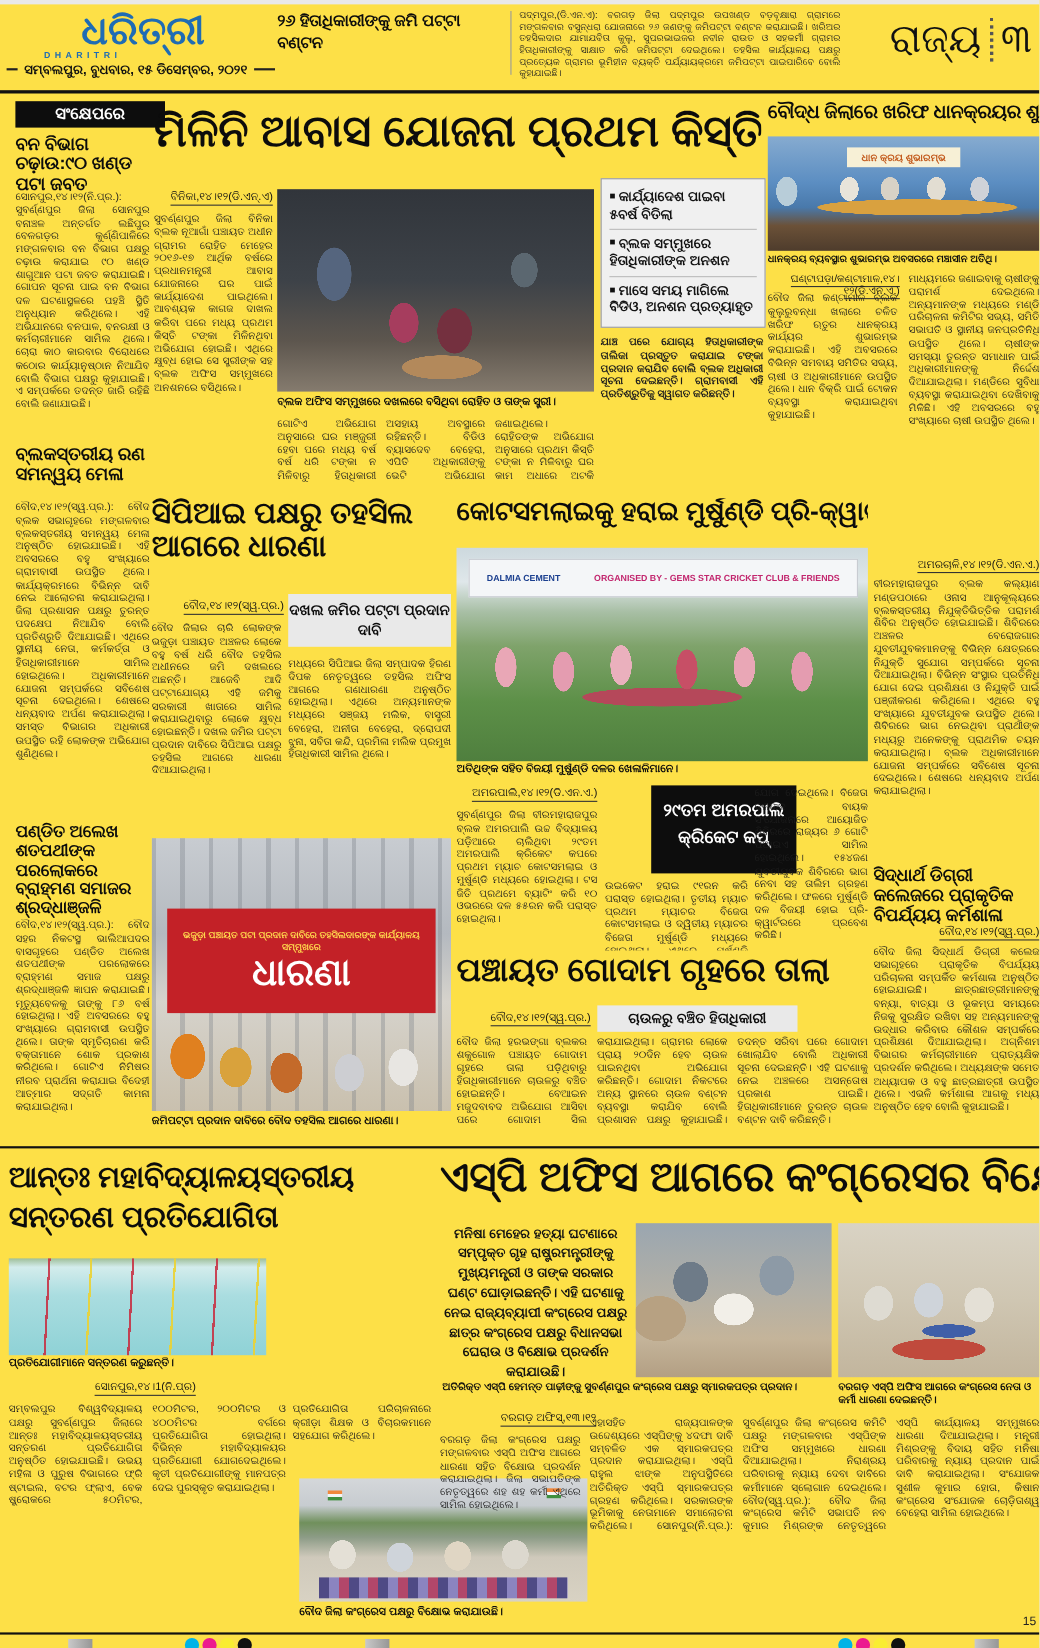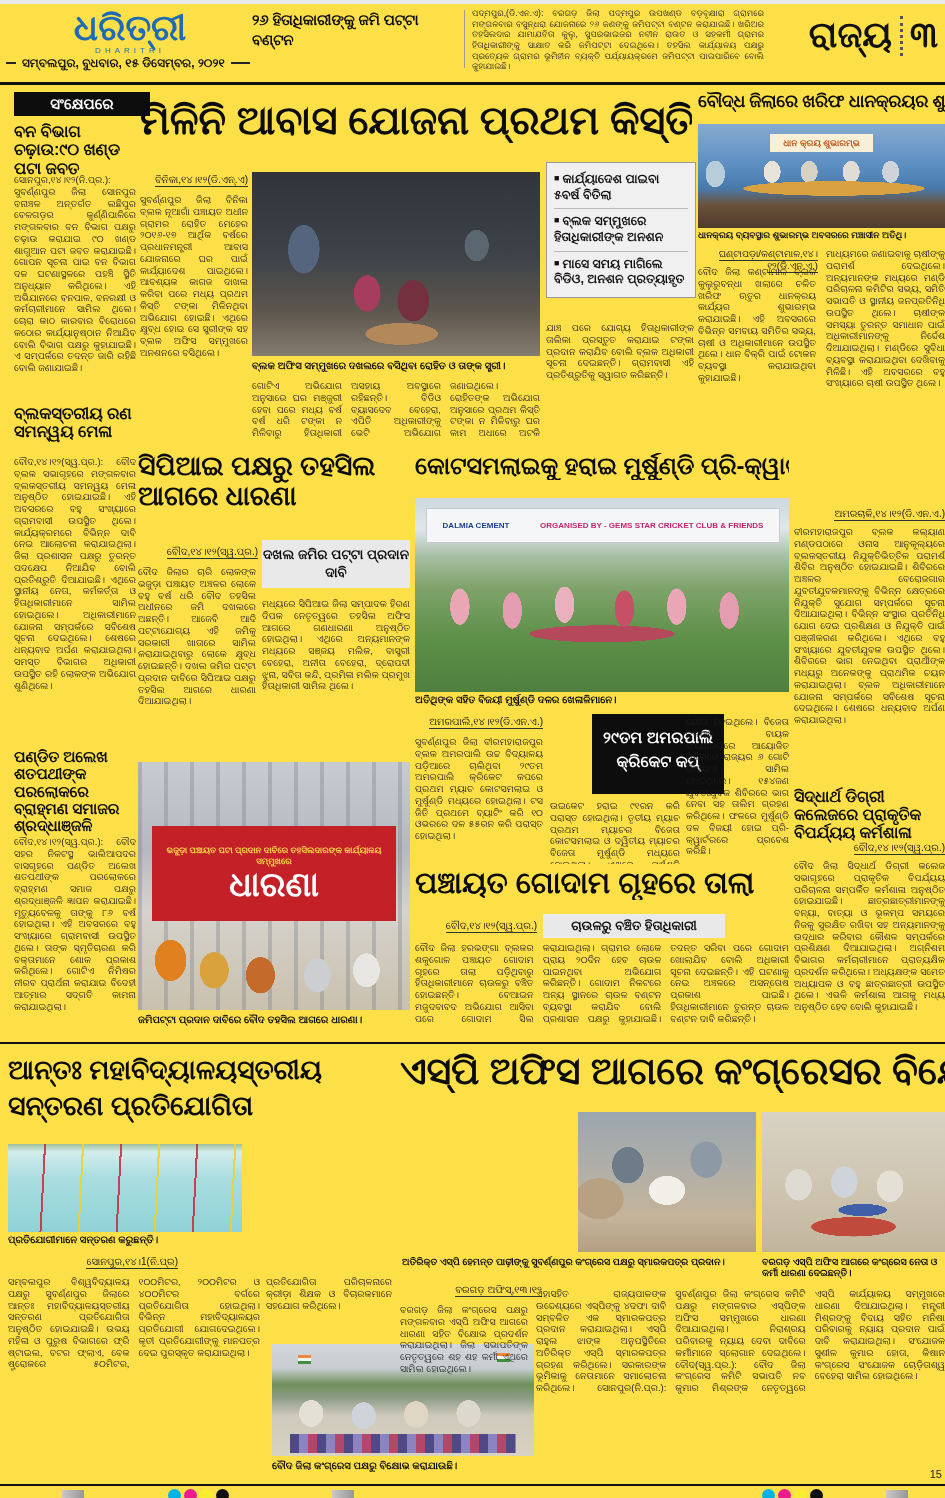--- a/index.html
+++ b/index.html
@@ -13,25 +13,25 @@
   .cols3{column-count:3;column-gap:9px;}
   .dl{font-weight:normal;font-size:10px;text-align:right;}
   .dl span{border-bottom:1px solid #333;padding-bottom:1px;}
   .cap{font-weight:bold;font-size:10px;color:#0c0c0c;line-height:1.2;overflow:hidden;}
   .tagbox{background:#0d0d0d;color:#fff;font-weight:bold;text-align:center;}
   .graybox{background:#e9e9e9;color:#0c0c0c;font-weight:bold;text-align:center;}
   .rule{background:#111;}
   .vline{background:#9a9a9a;}
   
   .logo{color:#1f6cb4;font-weight:bold;font-size:36px;text-align:center;line-height:1;}
-  .logolatin{color:#1f6cb4;font-size:8px;letter-spacing:4px;text-align:center;font-weight:normal;}
+  .logolatin{color:#1f6cb4;font-size:8px;letter-spacing:4px;font-weight:bold;}
   .datestrip{display:flex;align-items:center;}
   .datestrip .bar{height:0;border-top:2px solid #222;}
   .datestrip .t{font-size:12px;font-weight:bold;padding:0 6px;white-space:nowrap;}
-  .rajya{font-size:36px;font-weight:bold;}
+  .rajya{font-size:36px;font-weight:normal;}
   .dotted{border-left:3px dotted #555;}
   
   .bbox{background:#f0f0f0;border:1px solid #999;padding:4px 7px;}
   .bbox .it{font-size:12.5px;font-weight:bold;line-height:1.25;padding:5px 0;}
   .bbox .it + .it{border-top:1px solid #bbb;}
   .bbox .sq{font-size:9px;vertical-align:2px;margin-right:3px;}
   
   .ph{position:absolute;overflow:hidden;background-color:#8a8a8a;}
   .ph1{background:radial-gradient(26px 40px at 18% 42%,#55657e 0 60%,transparent 61%),radial-gradient(22px 30px at 40% 66%,#a63d5e 0 60%,transparent 61%),radial-gradient(26px 34px at 56% 70%,#74303f 0 60%,transparent 61%),radial-gradient(60px 18px at 52% 88%,#b3895b 0 60%,transparent 61%),radial-gradient(20px 26px at 78% 40%,#5b6770 0 60%,transparent 61%),linear-gradient(180deg,#31353b 0%,#3d4248 45%,#5d564e 75%,#857b6e 100%);}
   .ph2{background:radial-gradient(16px 22px at 7% 48%,#b8cdd9 0 60%,transparent 61%),radial-gradient(150px 12px at 55% 62%,#d9a13f 0 60%,transparent 61%),radial-gradient(14px 18px at 30% 46%,#e8e4da 0 60%,transparent 61%),radial-gradient(14px 18px at 45% 46%,#d8d2c6 0 60%,transparent 61%),radial-gradient(14px 18px at 62% 46%,#e2ddd2 0 60%,transparent 61%),radial-gradient(14px 18px at 78% 46%,#cfd2d8 0 60%,transparent 61%),linear-gradient(180deg,#86abd0 0%,#5c8ec2 40%,#4979ab 62%,#6b5138 78%,#4e3c2c 100%);}
@@ -89,21 +89,21 @@
   <div class="abs h nowrap" style="left:140px;top:94px;width:552px;font-size:40px;">ମିଳିନି ଆବାସ ଯୋଜନା ପ୍ରଥମ କିସ୍ତି ଟଙ୍କା</div>
   <div class="abs dl" style="left:140px;top:170px;width:108px;"><span>ବିନିକା,୧୪।୧୨(ଡି.ଏନ୍.ଏ)</span></div>
   <div class="abs bt" style="left:140px;top:190px;width:108px;height:252px;">ସୁବର୍ଣ୍ଣପୁର ଜିଲା ବିନିକା ବ୍ଲକ ନୂଆଗାଁ ପଞ୍ଚାୟତ ଅଧୀନ ଗ୍ରାମର ରୋହିତ ମେହେର ୨୦୧୬-୧୭ ଆର୍ଥିକ ବର୍ଷରେ ପ୍ରଧାନମନ୍ତ୍ରୀ ଆବାସ ଯୋଜନାରେ ଘର ପାଇଁ କାର୍ଯ୍ୟାଦେଶ ପାଇଥିଲେ। ଆବଶ୍ୟକ କାଗଜ ଦାଖଲ କରିବା ପରେ ମଧ୍ୟ ପ୍ରଥମ କିସ୍ତି ଟଙ୍କା ମିଳିନଥିବା ଅଭିଯୋଗ ହୋଇଛି। ଏଥିରେ କ୍ଷୁବ୍ଧ ହୋଇ ସେ ସ୍ତ୍ରୀଙ୍କ ସହ ବ୍ଲକ ଅଫିସ ସମ୍ମୁଖରେ ଅନଶନରେ ବସିଥିଲେ।</div>
   <div class="abs ph ph1" style="left:252px;top:168px;width:288px;height:184px;"></div>
   <div class="abs cap" style="left:252px;top:356px;width:300px;height:15px;">ବ୍ଲକ ଅଫିସ ସମ୍ମୁଖରେ ଦଖଲରେ ବସିଥିବା ରୋହିତ ଓ ତାଙ୍କ ସ୍ତ୍ରୀ।</div>
   <div class="abs bbox" style="left:546px;top:158px;width:134px;">
     <div class="it"><span class="sq">■</span><span>କାର୍ଯ୍ୟାଦେଶ ପାଇବା ୫ବର୍ଷ ବିତିଲା</span></div>
     <div class="it"><span class="sq">■</span><span>ବ୍ଲକ ସମ୍ମୁଖରେ ହିତାଧିକାରୀଙ୍କ ଅନଶନ</span></div>
     <div class="it"><span class="sq">■</span><span>ମାସେ ସମୟ ମାଗିଲେ ବିଡିଓ, ଅନଶନ ପ୍ରତ୍ୟାହୃତ</span></div>
   </div>
-  <div class="abs bt" style="left:546px;top:318px;width:148px;height:142px;">ଯାଞ୍ଚ ପରେ ଯୋଗ୍ୟ ହିତାଧିକାରୀଙ୍କ ତାଲିକା ପ୍ରସ୍ତୁତ କରାଯାଇ ଟଙ୍କା ପ୍ରଦାନ କରାଯିବ ବୋଲି ବ୍ଲକ ଅଧିକାରୀ ସୂଚନା ଦେଇଛନ୍ତି। ଗ୍ରାମବାସୀ ଏହି ପ୍ରତିଶ୍ରୁତିକୁ ସ୍ୱାଗତ କରିଛନ୍ତି।</div>
+  <div class="abs bt" style="left:546px;top:302px;width:148px;height:142px;font-weight:bold;">ଯାଞ୍ଚ ପରେ ଯୋଗ୍ୟ ହିତାଧିକାରୀଙ୍କ ତାଲିକା ପ୍ରସ୍ତୁତ କରାଯାଇ ଟଙ୍କା ପ୍ରଦାନ କରାଯିବ ବୋଲି ବ୍ଲକ ଅଧିକାରୀ ସୂଚନା ଦେଇଛନ୍ତି। ଗ୍ରାମବାସୀ ଏହି ପ୍ରତିଶ୍ରୁତିକୁ ସ୍ୱାଗତ କରିଛନ୍ତି।</div>
   <div class="abs bt cols3" style="left:252px;top:376px;width:288px;height:66px;">ଗୋଟିଏ ଅଭିଯୋଗ ଅନୁସାରେ ଘର ମଞ୍ଜୁରୀ ହେବା ପରେ ମଧ୍ୟ ବର୍ଷ ବର୍ଷ ଧରି ଟଙ୍କା ନ ମିଳିବାରୁ ହିତାଧିକାରୀ ଅସହାୟ ଅବସ୍ଥାରେ ରହିଛନ୍ତି। ବିଡିଓ ବ୍ୟାସଦେବ ବେହେରା, ଏପିତି ଅଧିକାରୀଙ୍କୁ ଭେଟି ଅଭିଯୋଗ ଜଣାଇଥିଲେ। ରୋହିତଙ୍କ ଅଭିଯୋଗ ଅନୁସାରେ ପ୍ରଥମ କିସ୍ତି ଟଙ୍କା ନ ମିଳିବାରୁ ଘର କାମ ଅଧାରେ ଅଟକି ରହିଛି। ମାସେ ଭିତରେ ସମସ୍ୟାର ସମାଧାନ କରାଯିବ ବୋଲି ବିଡିଓ ପ୍ରତିଶ୍ରୁତି ଦେବା ପରେ ଅନଶନ ପ୍ରତ୍ୟାହୃତ ହୋଇଥିଲା। ଏହି ଅବସରରେ ବହୁ ସଂଖ୍ୟାରେ ଗ୍ରାମବାସୀ ଉପସ୍ଥିତ ଥିଲେ। ପ୍ରଶାସନ ପକ୍ଷରୁ ତୁରନ୍ତ ପଦକ୍ଷେପ ନିଆଯିବ ବୋଲି କୁହାଯାଇଛି।</div>
 
   <div class="abs h nowrap" style="left:698px;top:88px;width:247px;font-size:17.5px;letter-spacing:-0.4px;">ବୌଦ୍ଧ ଜିଲାରେ ଖରିଫ ଧାନକ୍ରୟର ଶୁଭାରମ୍ଭ</div>
   <div class="abs ph ph2" style="left:698px;top:120px;width:247px;height:104px;">
     <div class="mtb">ଧାନ କ୍ରୟ ଶୁଭାରମ୍ଭ</div>
   </div>
   <div class="abs cap" style="left:698px;top:226px;width:247px;height:14px;font-size:9px;">ଧାନକ୍ରୟ ବ୍ୟବସ୍ଥାର ଶୁଭାରମ୍ଭ ଅବସରରେ ମଞ୍ଚାସୀନ ଅତିଥି।</div>
   <div class="abs dl" style="left:698px;top:244px;width:120px;font-size:9.5px;"><span>ଘଣ୍ଟାପଡ଼ା/କଣ୍ଟାମାଳ,୧୪।୧୨(ଡି.ଏନ.ଏ.)</span></div>
   <div class="abs bt" style="left:698px;top:262px;width:118px;height:180px;">ବୌଦ ଜିଲା କଣ୍ଟାମାଳ ବ୍ଲକ କୁଲୁରୁବନ୍ଧା ଖଲାରେ ଚଳିତ ଖରିଫ ଋତୁର ଧାନକ୍ରୟ କାର୍ଯ୍ୟର ଶୁଭାରମ୍ଭ କରାଯାଇଛି। ଏହି ଅବସରରେ ବିଭିନ୍ନ ସମବାୟ ସମିତିର ସଭ୍ୟ, ଚାଷୀ ଓ ଅଧିକାରୀମାନେ ଉପସ୍ଥିତ ଥିଲେ। ଧାନ ବିକ୍ରି ପାଇଁ ଟୋକନ ବ୍ୟବସ୍ଥା କରାଯାଇଥିବା କୁହାଯାଇଛି।</div>
   <div class="abs bt" style="left:826px;top:244px;width:119px;height:198px;">ମାଧ୍ୟମରେ ଜଣାଇବାକୁ ଚାଷୀଙ୍କୁ ପରାମର୍ଶ ଦେଇଥିଲେ। ଅନ୍ୟମାନଙ୍କ ମଧ୍ୟରେ ମଣ୍ଡି ପରିଚାଳନା କମିଟିର ସଭ୍ୟ, ସମିତି ସଭାପତି ଓ ସ୍ଥାନୀୟ ଜନପ୍ରତିନିଧି ଉପସ୍ଥିତ ଥିଲେ। ଚାଷୀଙ୍କ ସମସ୍ୟା ତୁରନ୍ତ ସମାଧାନ ପାଇଁ ଅଧିକାରୀମାନଙ୍କୁ ନିର୍ଦ୍ଦେଶ ଦିଆଯାଇଥିଲା। ମଣ୍ଡିରେ ସୁବିଧା ବ୍ୟବସ୍ଥା କରାଯାଇଥିବା ଦେଖିବାକୁ ମିଳିଛି। ଏହି ଅବସରରେ ବହୁ ସଂଖ୍ୟାରେ ଚାଷୀ ଉପସ୍ଥିତ ଥିଲେ।</div>
@@ -155,20 +155,21 @@
   <div class="abs bt cols2" style="left:8px;top:1272px;width:252px;height:206px;">ସମ୍ବଲପୁର ବିଶ୍ୱବିଦ୍ୟାଳୟ ପକ୍ଷରୁ ସୁବର୍ଣ୍ଣପୁର ଜିଲାରେ ଆନ୍ତଃ ମହାବିଦ୍ୟାଳୟସ୍ତରୀୟ ସନ୍ତରଣ ପ୍ରତିଯୋଗିତା ଅନୁଷ୍ଠିତ ହୋଇଯାଇଛି। ଉଭୟ ମହିଳା ଓ ପୁରୁଷ ବିଭାଗରେ ଫ୍ରି ଷ୍ଟାଇଲ, ବଟର ଫ୍ଲାଏ, ବେକ ଷ୍ଟ୍ରୋକରେ ୫୦ମିଟର, ୧୦୦ମିଟର, ୨୦୦ମିଟର ଓ ୪୦୦ମିଟର ବର୍ଗରେ ପ୍ରତିଯୋଗିତା ହୋଇଥିଲା। ବିଭିନ୍ନ ମହାବିଦ୍ୟାଳୟର ପ୍ରତିଯୋଗୀ ଯୋଗଦେଇଥିଲେ। କୃତୀ ପ୍ରତିଯୋଗୀଙ୍କୁ ମାନପତ୍ର ଦେଇ ପୁରସ୍କୃତ କରାଯାଇଥିଲା।</div>
   <div class="abs bt" style="left:266px;top:1272px;width:126px;height:62px;">ପ୍ରତିଯୋଗିତା ପରିଚାଳନାରେ କ୍ରୀଡ଼ା ଶିକ୍ଷକ ଓ ବିଚାରକମାନେ ସହଯୋଗ କରିଥିଲେ।</div>
   <div class="abs ph ph8" style="left:272px;top:1340px;width:262px;height:112px;">
     <div class="mat"></div>
     <div class="flag" style="left:10%;top:10%;"></div>
     <div class="flag" style="left:86%;top:8%;"></div>
   </div>
   <div class="abs cap" style="left:272px;top:1456px;width:262px;height:14px;">ବୌଦ ଜିଲା କଂଗ୍ରେସ ପକ୍ଷରୁ ବିକ୍ଷୋଭ କରାଯାଉଛି।</div>
 
   <div class="abs h nowrap" style="left:400px;top:1046px;width:545px;font-size:38px;">ଏସ୍ପି ଅଫିସ ଆଗରେ କଂଗ୍ରେସର ବିକ୍ଷୋଭ</div>
+  <div class="abs" style="left:402px;top:1108px;width:170px;height:142px;font-size:12px;font-weight:bold;line-height:1.5;text-align:center;overflow:hidden;">ମନିଷା ମେହେର ହତ୍ୟା ଘଟଣାରେ ସମ୍ପୃକ୍ତ ଗୃହ ରାଷ୍ଟ୍ରମନ୍ତ୍ରୀଙ୍କୁ ମୁଖ୍ୟମନ୍ତ୍ରୀ ଓ ତାଙ୍କ ସରକାର ଘଣ୍ଟ ଘୋଡ଼ାଇଛନ୍ତି। ଏହି ଘଟଣାକୁ ନେଇ ରାଜ୍ୟବ୍ୟାପୀ କଂଗ୍ରେସ ପକ୍ଷରୁ ଛାତ୍ର କଂଗ୍ରେସ ପକ୍ଷରୁ ବିଧାନସଭା ଘେରାଉ ଓ ବିକ୍ଷୋଭ ପ୍ରଦର୍ଶନ କରାଯାଉଛି।</div>
   <div class="abs ph ph6" style="left:578px;top:1108px;width:178px;height:140px;"></div>
   <div class="abs ph ph7" style="left:762px;top:1108px;width:183px;height:140px;"></div>
   <div class="abs cap" style="left:402px;top:1252px;width:355px;height:14px;font-size:9.5px;">ଅତିରିକ୍ତ ଏସ୍ପି ହେମନ୍ତ ପାଢ଼ୀଙ୍କୁ ସୁବର୍ଣ୍ଣପୁର କଂଗ୍ରେସ ପକ୍ଷରୁ ସ୍ମାରକପତ୍ର ପ୍ରଦାନ।</div>
   <div class="abs cap" style="left:762px;top:1252px;width:183px;height:26px;font-size:9.5px;">ବରଗଡ଼ ଏସ୍ପି ଅଫିସ ଆଗରେ କଂଗ୍ରେସ ନେତା ଓ କର୍ମୀ ଧାରଣା ଦେଇଛନ୍ତି।</div>
   <div class="abs dl" style="left:412px;top:1280px;width:130px;"><span>ବରଗଡ଼ ଅଫିସ୍,୧୩।୧୨</span></div>
   <div class="abs bt" style="left:400px;top:1300px;width:128px;height:178px;">ବରଗଡ଼ ଜିଲା କଂଗ୍ରେସ ପକ୍ଷରୁ ମଙ୍ଗଳବାର ଏସ୍ପି ଅଫିସ ଆଗରେ ଧାରଣା ସହିତ ବିକ୍ଷୋଭ ପ୍ରଦର୍ଶନ କରାଯାଇଥିଲା। ଜିଲା ସଭାପତିଙ୍କ ନେତୃତ୍ୱରେ ଶହ ଶହ କର୍ମୀ ଏଥିରେ ସାମିଲ ହୋଇଥିଲେ।</div>
   <div class="abs bt cols3" style="left:536px;top:1284px;width:409px;height: 194px;">ଏହାସହିତ ରାଜ୍ୟପାଳଙ୍କ ଉଦ୍ଦେଶ୍ୟରେ ଏସ୍ପିଙ୍କୁ ୪ଦଫା ଦାବି ସମ୍ବଳିତ ଏକ ସ୍ମାରକପତ୍ର ପ୍ରଦାନ କରାଯାଇଥିଲା। ଏସ୍ପି ରାହୁଲ ଝାଙ୍କ ଅନୁପସ୍ଥିତିରେ ଅତିରିକ୍ତ ଏସ୍ପି ସ୍ମାରକପତ୍ର ଗ୍ରହଣ କରିଥିଲେ। ସରକାରଙ୍କ ଭୂମିକାକୁ ନେତାମାନେ ସମାଲୋଚନା କରିଥିଲେ। ସୋନପୁର(ନି.ପ୍ର.): ସୁବର୍ଣ୍ଣପୁର ଜିଲା କଂଗ୍ରେସ କମିଟି ପକ୍ଷରୁ ମଙ୍ଗଳବାର ଏସ୍ପିଙ୍କ ଅଫିସ ସମ୍ମୁଖରେ ଧାରଣା ଦିଆଯାଇଥିଲା। ନିରାଶ୍ରୟ ପରିବାରକୁ ନ୍ୟାୟ ଦେବା ଦାବିରେ କର୍ମୀମାନେ ସ୍ଲୋଗାନ ଦେଇଥିଲେ। ବୌଦ(ସ୍ୱ.ପ୍ର.): ବୌଦ ଜିଲା କଂଗ୍ରେସ କମିଟି ସଭାପତି ନବ କୁମାର ମିଶ୍ରଙ୍କ ନେତୃତ୍ୱରେ ଏସ୍ପି କାର୍ଯ୍ୟାଳୟ ସମ୍ମୁଖରେ ଧାରଣା ଦିଆଯାଇଥିଲା। ମନ୍ତ୍ରୀ ମିଶ୍ରଙ୍କୁ ବିଦାୟ ସହିତ ମନିଷା ପରିବାରକୁ ନ୍ୟାୟ ପ୍ରଦାନ ପାଇଁ ଦାବି କରାଯାଇଥିଲା। ସଂଯୋଜକ ସୁଶୀଳ କୁମାର ହୋତା, କିଷାନ କଂଗ୍ରେସ ସଂଯୋଜକ ଚୋଡ଼ିତାଶ୍ୱ ବେହେରା ସାମିଲ ହୋଇଥିଲେ।</div>
 
   <div class="abs rule" style="left:0;top:1480px;width:945px;height:2px;"></div>
   <div class="abs pno" style="left:916px;top:1464px;width:26px;text-align:right;">15</div>

